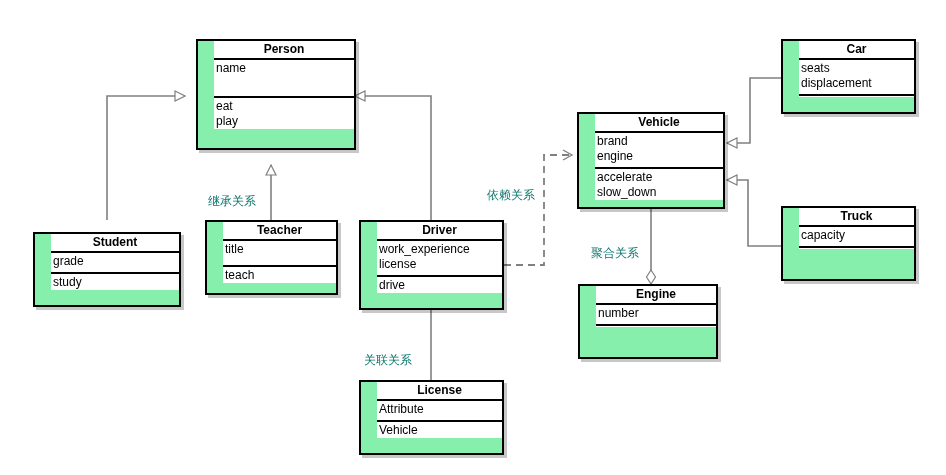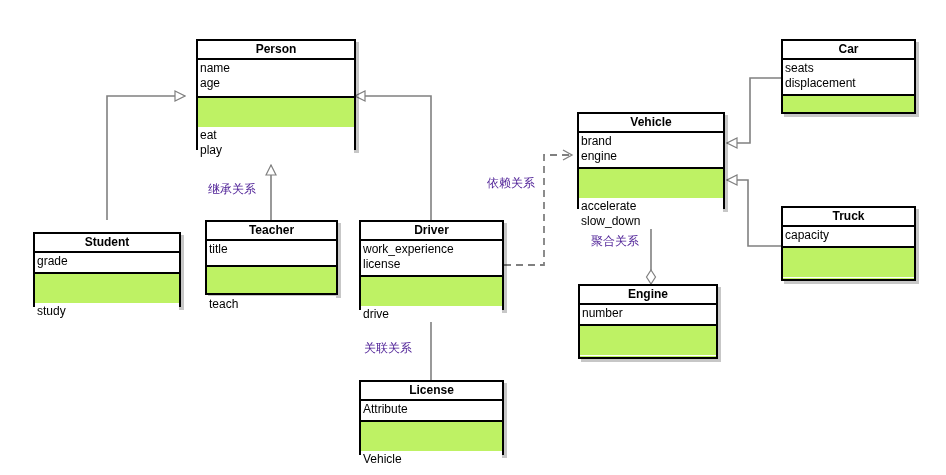--- a/index.html
+++ b/index.html
@@ -14,24 +14,25 @@
     position: relative;
     width: 946px;
     height: 475px;
     background: #ffffff;
     overflow: hidden;
   }
   
   .uml-class {
     position: absolute;
     box-sizing: border-box;
-    background: #bef264;
+    background: #86efac;
     border: 2px solid #000000;
     box-shadow: 3px 3px 0 0 rgba(0,0,0,0.22);
     z-index: 5;
+    padding-left: 16px;
   }
   .uml-title {
     box-sizing: border-box;
     height: 19px;
     line-height: 17px;
     text-align: center;
     font-weight: bold;
     font-size: 12px;
     color: #000;
     border-bottom: 2px solid #000;
@@ -42,21 +43,20 @@
   .uml-attrs {
     box-sizing: border-box;
     border-bottom: 2px solid #000;
     background: #ffffff;
     padding: 1px 0 0 2px;
   }
   .uml-ops {
     box-sizing: border-box;
     background: #ffffff;
     padding: 1px 0 0 2px;
-    margin-top: 29px;
   }
   .uml-line {
     font-size: 12px;
     line-height: 15px;
     color: #000;
     white-space: nowrap;
     height: 15px;
   }
   
   .edge-svg {
@@ -65,24 +65,25 @@
     top: 0;
     width: 946px;
     height: 475px;
     z-index: 1;
     pointer-events: none;
   }
   .rel-label {
     position: absolute;
     font-size: 12px;
     line-height: 14px;
-    color: #4c1d95;
+    color: #0f766e;
     background: transparent;
     white-space: nowrap;
     z-index: 6;
+    margin-top: 12px;
   }
 </style>
 </head>
 <body>
 
 <div id="canvas">
 
   <svg class="edge-svg" viewBox="0 0 946 475" xmlns="http://www.w3.org/2000/svg">
     <defs>
       <marker id="gen-arrow-right" markerWidth="12" markerHeight="12" refX="11" refY="6" orient="auto" markerUnits="userSpaceOnUse">
@@ -132,21 +133,20 @@
 
     <g>
       <path d="M 431,310 L 431,380" fill="none" stroke="#808080" stroke-width="1.6"></path>
     </g>
   </svg>
 
   <div class="uml-class" style="left:196px; top:39px; width:160px; height:111px;">
     <div class="uml-title">Person</div>
     <div class="uml-attrs" style="height:38px;">
       <div class="uml-line">name</div>
-      <div class="uml-line">age</div>
     </div>
     <div class="uml-ops">
       <div class="uml-line">eat</div>
       <div class="uml-line">play</div>
     </div>
   </div>
 
   <div class="uml-class" style="left:33px; top:232px; width:148px; height:75px;">
     <div class="uml-title">Student</div>
     <div class="uml-attrs" style="height:21px;">

